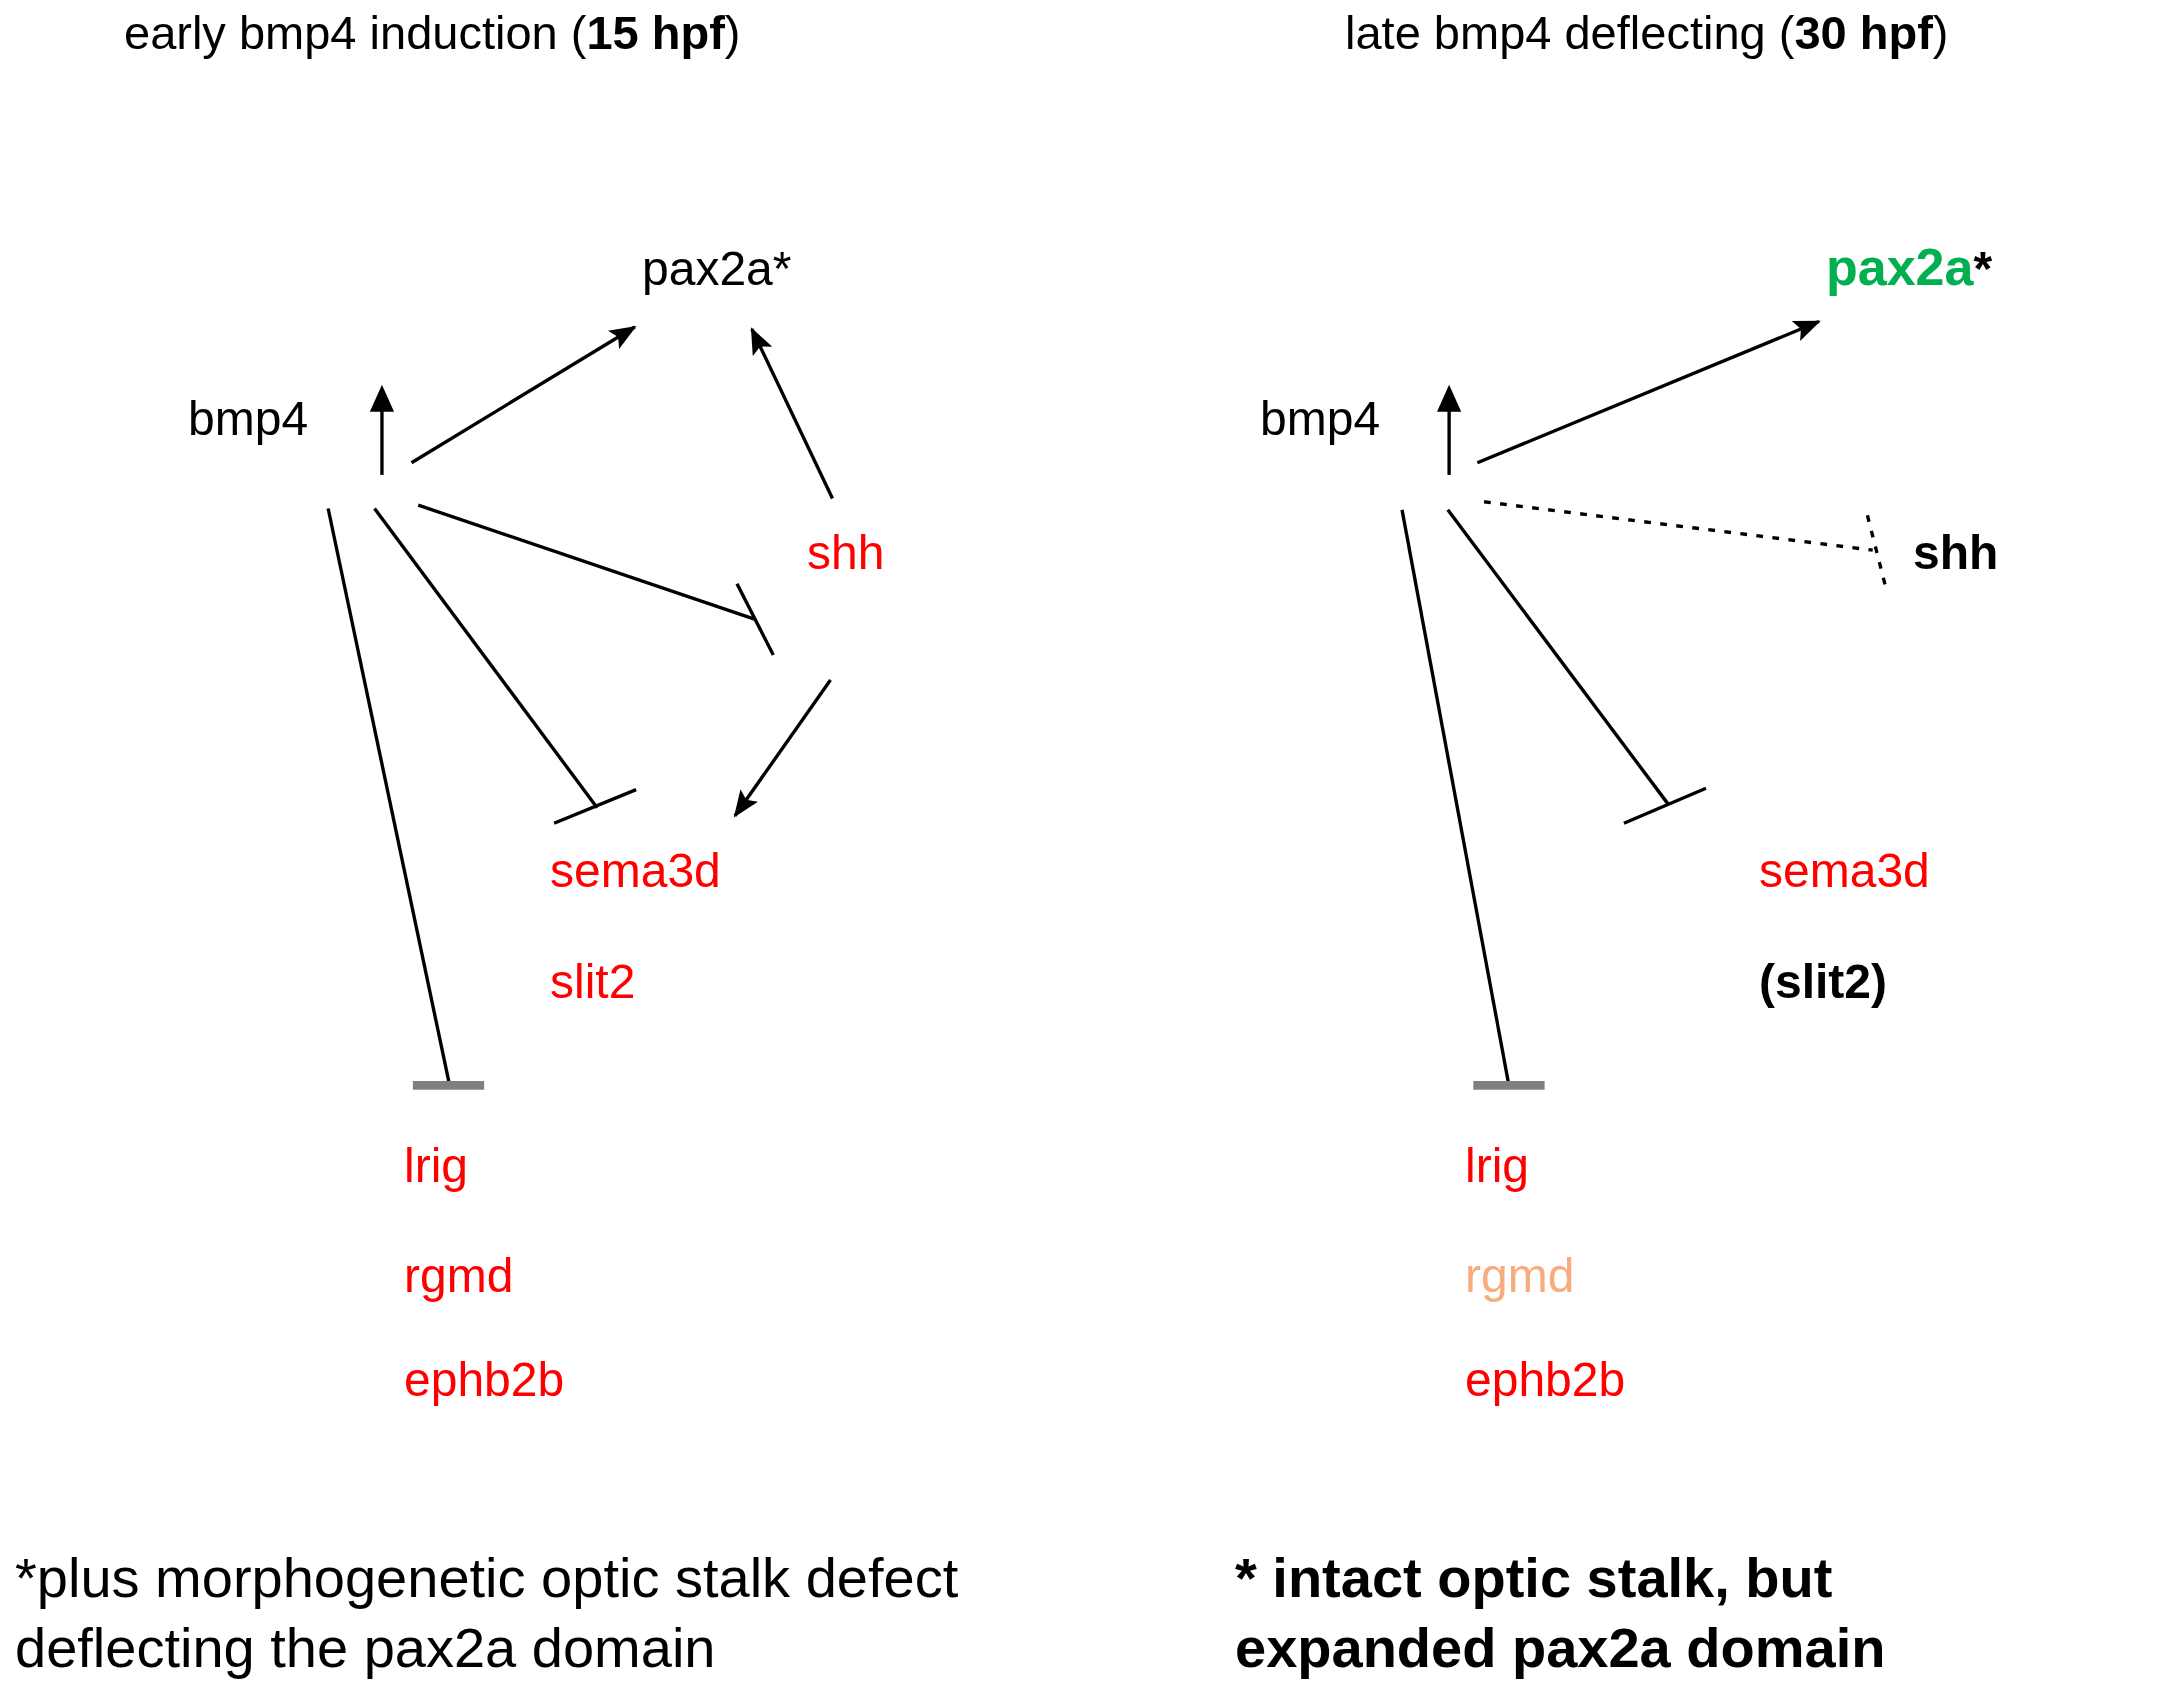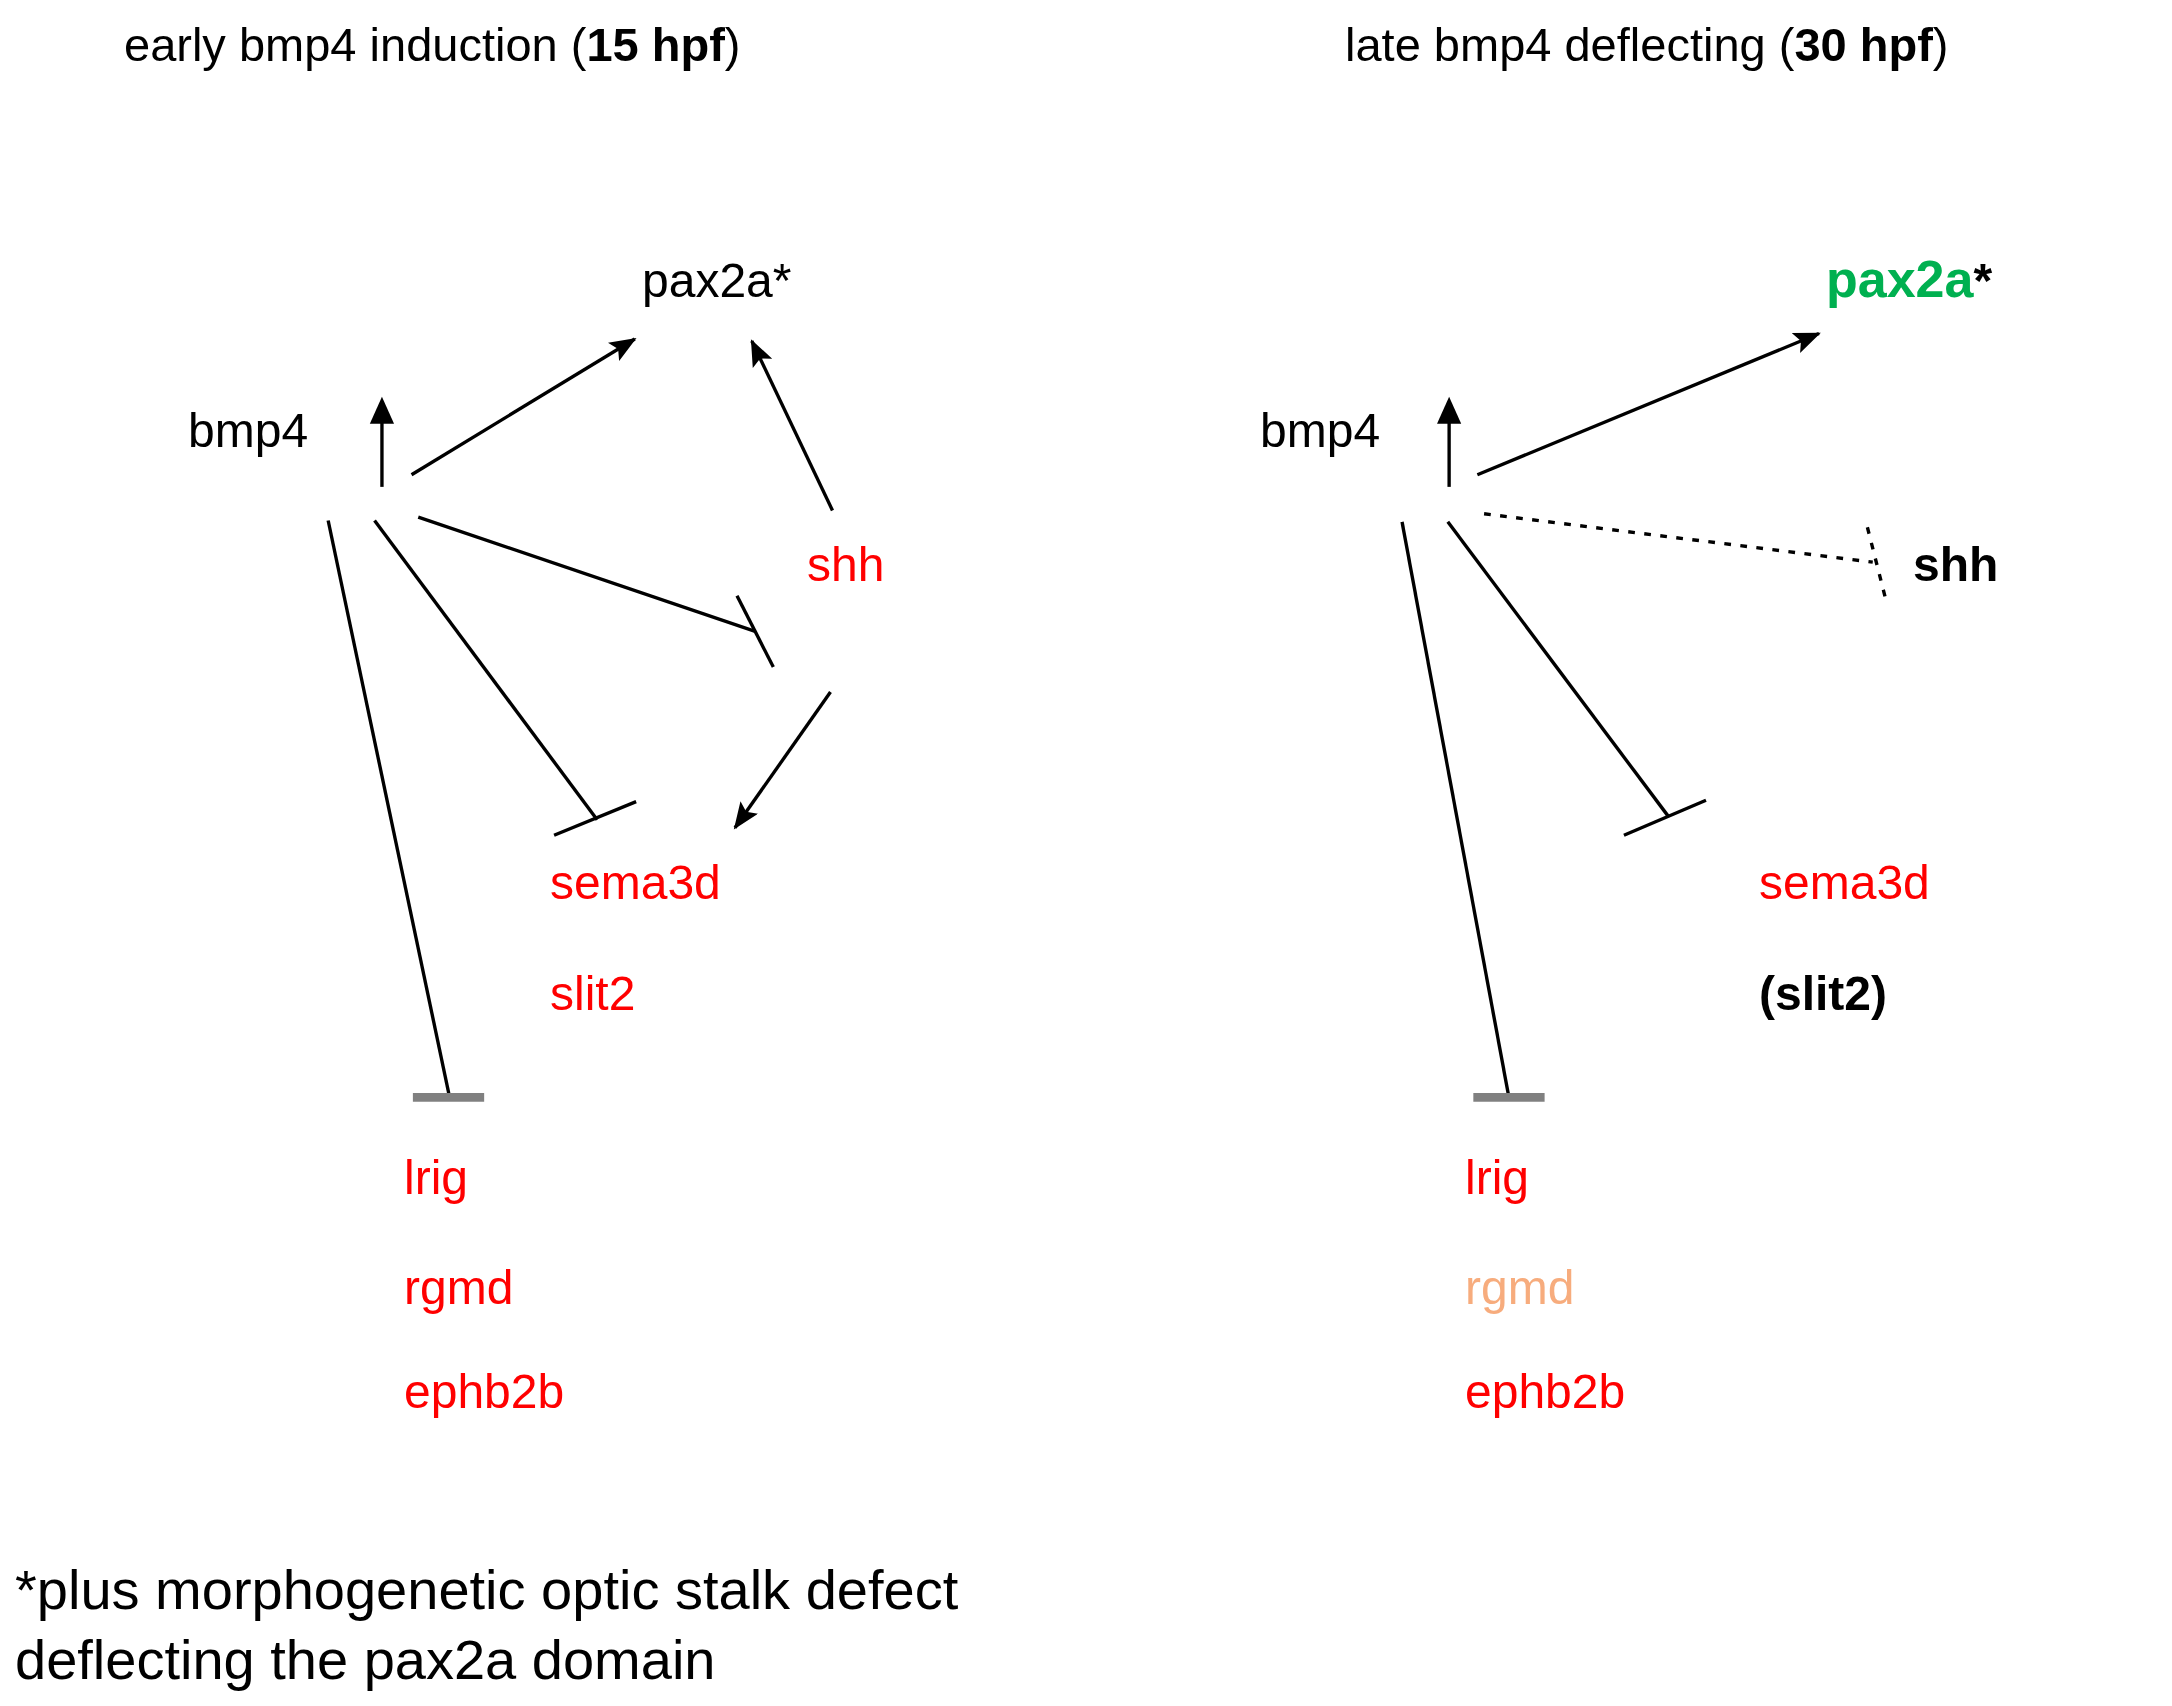--- a/index.html
+++ b/index.html
@@ -10,21 +10,21 @@
   #canvas {
     position: relative;
     width: 2172px;
     height: 1707px;
     background: #ffffff;
     font-family: "Liberation Sans", sans-serif;
     overflow: hidden;
   }
   .panel {
     position: absolute;
-    top: 16px;
+    top: 4px;
     height: 1618px;
   }
   #panel-left  { left: 0px;    width: 1086px; }
   #panel-right { left: 1086px; width: 1086px; }
 
   .lbl {
     position: absolute;
     white-space: nowrap;
     color: #000000;
     line-height: 1;
@@ -185,16 +185,18 @@
     <div class="lbl node-red" style="left:673px; top:843px;">sema3d</div>
 
     <div class="lbl node-bold" style="left:673px; top:954px;">(slit2)</div>
 
     <div class="lbl node-red" style="left:379px; top:1138px;">lrig</div>
 
     <div class="lbl node-peach" style="left:379px; top:1248px;">rgmd</div>
 
     <div class="lbl node-red" style="left:379px; top:1352px;">ephb2b</div>
 
+    <div class="foot bold" style="left:149px; top:1539px; width:928px;">* intact optic stalk, but
+expanded pax2a domain</div>
   </div>
 
 </div>
 
 
 </body></html>

